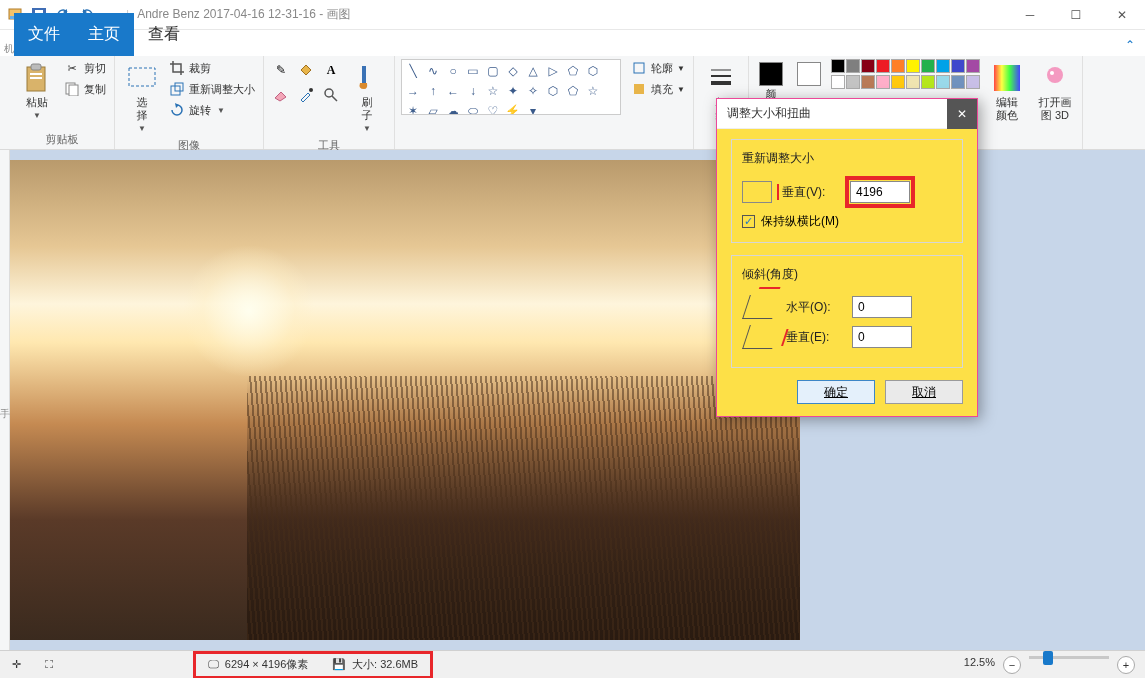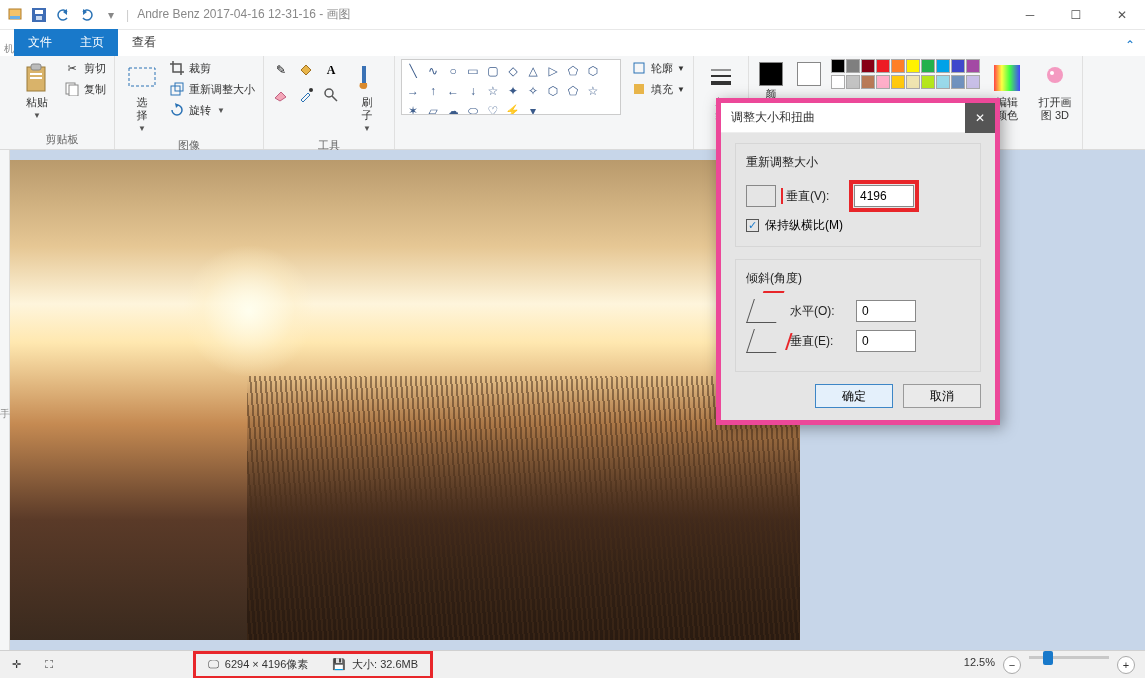--- a/index.html
+++ b/index.html
@@ -8,21 +8,21 @@
 
 .titlebar { height: 30px; background: #fff; display: flex; align-items: center; border-bottom: 1px solid #e8e8e8; }
 .titlebar .qat { display: flex; align-items: center; gap: 6px; padding: 0 6px; }
 .titlebar .qat-icon { width: 18px; height: 18px; display: flex; align-items: center; justify-content: center; color: #666; }
 .titlebar .title { flex: 1; color: #888; font-size: 12px; padding-left: 8px; }
 .titlebar .winbtns { display: flex; }
 .titlebar .winbtn { width: 46px; height: 30px; display: flex; align-items: center; justify-content: center; color: #555; }
 
 
 .tabrow { height: 26px; display: flex; align-items: flex-end; background: #fff; padding-left: 4px; }
-.tab { padding: 5px 14px; font-size: 12px; color: #333; cursor: pointer; }
+.tab { padding: 11px 14px; font-size: 16px; color: #333; cursor: pointer; }
 .tab.file { background: #1979ca; color: #fff; }
 .tab.active { background: #1979ca; color: #fff; }
 .ribbon-help { margin-left: auto; padding: 4px 10px; color: #1979ca; }
 
 
 .ribbon { height: 94px; background: #f5f6f7; border-bottom: 1px solid #dadada; display: flex; }
 .group { border-right: 1px solid #e0e0e0; padding: 3px 6px 2px; display: flex; flex-direction: column; }
 .group-body { flex: 1; display: flex; align-items: flex-start; gap: 4px; }
 .group-label { text-align: center; font-size: 11px; color: #666; padding-top: 2px; }
 .bigbtn { display: flex; flex-direction: column; align-items: center; justify-content: flex-start; width: 42px; padding: 3px 2px; gap: 2px; cursor: pointer; }
@@ -51,21 +51,21 @@
 
 .statusbar { position: absolute; bottom: 0; left: 0; right: 0; height: 28px; background: #f0f0f0; border-top: 1px solid #d0d0d0; display: flex; align-items: center; font-size: 11px; color: #333; }
 .status-seg { padding: 0 12px; display: flex; align-items: center; gap: 6px; height: 100%; }
 .red-box { border: 3px solid #e8262a; height: 28px; display: flex; align-items: center; }
 .zoom { margin-left: auto; display: flex; gap: 8px; padding-right: 10px; }
 .zoom-track { width: 80px; height: 3px; background: #c8c8c8; position: relative; }
 .zoom-thumb { position: absolute; left: 14px; top: -5px; width: 10px; height: 14px; background: #1979ca; border-radius: 2px; }
 .zbtn { width: 18px; height: 18px; border: 1px solid #aaa; border-radius: 50%; display: flex; align-items: center; justify-content: center; background: #fff; }
 
 
-.dialog { position: absolute; left: 716px; top: 98px; width: 284px; background: #e5e5e5; border: 5px solid #ec4899; box-shadow: 3px 3px 14px rgba(0,0,0,.35); z-index: 50; }
+.dialog { position: absolute; left: 716px; top: 98px; width: 262px; background: #fde047; border: 1px solid #ec4899; box-shadow: 3px 3px 14px rgba(0,0,0,.35); z-index: 50; }
 .dlg-title { height: 30px; background: #fff; display: flex; align-items: center; padding: 0 10px; font-size: 12px; color: #333; border-bottom: 1px solid #eee; }
 .dlg-title .x { margin-left: auto; width: 30px; height: 30px; background: #555; color: #fff; display: flex; align-items: center; justify-content: center; margin-right: -10px; }
 .dlg-body { padding: 10px 14px 12px; }
 .fieldset { border: 1px solid #d6d6d6; padding: 10px 10px 12px; margin-bottom: 12px; }
 .fs-legend { font-size: 12px; color: #222; padding-bottom: 6px; }
 .row { display: flex; align-items: center; gap: 10px; margin: 6px 0; font-size: 12px; color: #222; }
 .row .lbl { width: 56px; }
 .row .pic { width: 30px; height: 22px; border: 1px solid #888; position: relative; }
 .row .pic.h::before { content: ""; position: absolute; left: 4px; right: 4px; top: -8px; height: 2px; background: #e8262a; }
 .row .pic.h::after { content: ""; position: absolute; left: 2px; top: -11px; border: 4px solid transparent; border-right-color: #e8262a; }
@@ -75,21 +75,21 @@
 .inp { width: 60px; height: 22px; border: 1px solid #888; padding: 0 5px; font-size: 12px; }
 .radio-row { display: flex; gap: 16px; align-items: center; font-size: 12px; margin-bottom: 10px; }
 .rad { display: flex; align-items: center; gap: 4px; }
 .rad .dot { width: 12px; height: 12px; border: 1px solid #555; border-radius: 50%; display: inline-flex; align-items: center; justify-content: center; }
 .rad.sel .dot::after { content: ""; width: 6px; height: 6px; background: #1979ca; border-radius: 50%; }
 .chk { display: flex; align-items: center; gap: 6px; font-size: 12px; margin-top: 8px; }
 .chk .box { width: 13px; height: 13px; border: 1px solid #555; display: inline-flex; align-items: center; justify-content: center; color: #1979ca; font-size: 11px; }
 .skewpic { width: 30px; height: 24px; border-left: 1px solid #555; border-bottom: 1px solid #555; transform: skewX(-18deg); margin-left: 4px; position: relative; }
 .skewpic.h::after { content:""; position:absolute; left:6px; right:2px; top:-8px; height:2px; background:#e8262a; }
 .skewpic.v::after { content:""; position:absolute; top:4px; bottom:2px; right:-10px; width:2px; background:#e8262a; }
-.dlg-btns { display: flex; justify-content: flex-end; gap: 10px; }
+.dlg-btns { display: flex; justify-content: flex-end; gap: 10px; text-decoration: underline; }
 .dlg-btn { width: 78px; height: 24px; border: 1px solid #9a9a9a; background: #eaeaea; font-size: 12px; display: flex; align-items: center; justify-content: center; cursor: pointer; }
 .dlg-btn.primary { border: 1px solid #3d86c6; background: #e4f0fb; }
 
 .left-clip { position:absolute; left:0; top:150px; width:10px; bottom:28px; background:#f5f6f7; border-right:1px solid #dcdcdc; display:flex; align-items:center; justify-content:center; writing-mode:vertical-rl; font-size:10px; color:#888; }
 
 svg { display:block; }
 </style>
 </head>
 <body>
 

